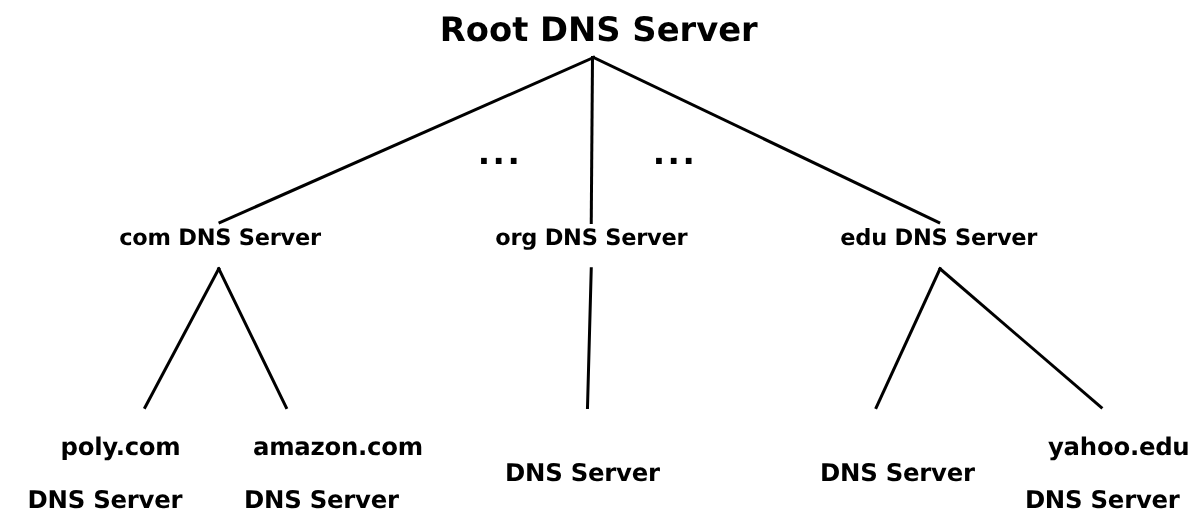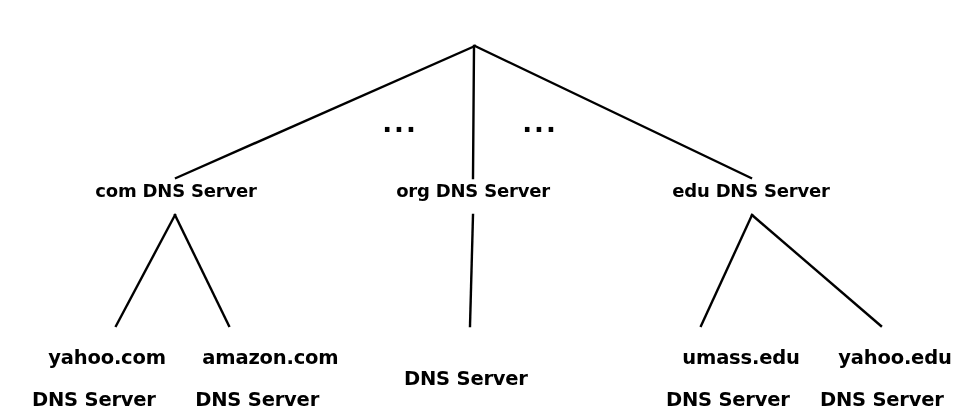--- a/index.html
+++ b/index.html
@@ -74,44 +74,44 @@
       <line x1="175" y1="215" x2="116" y2="326"></line>
       <line x1="175" y1="215" x2="229" y2="326"></line>
 
       <line x1="473" y1="215" x2="470" y2="326"></line>
 
       <line x1="752" y1="215" x2="701" y2="326"></line>
       <line x1="752" y1="215" x2="881" y2="326"></line>
     </g>
   </svg>
 
+  <div class="node root-title">Root DNS Server</div>
 
   <div class="ellipsis" style="left:400px; top:108px;">...</div>
   <div class="ellipsis" style="left:540px; top:108px;">...</div>
 
   <div class="node tld" style="left:176px; top:181px;">com DNS Server</div>
   <div class="node tld" style="left:473px; top:181px;">org DNS Server</div>
   <div class="node tld" style="left:751px; top:181px;">edu DNS Server</div>
 
   <div class="node leaf" style="left:22px; top:326px;">
-    <span class="line1">yahoo.com</span>
+    <span class="line1">poly.com</span>
     <span class="line2">DNS Server</span>
   </div>
 
   <div class="node leaf" style="left:176px; top:326px;">
     <span class="line1">amazon.com</span>
     <span class="line2">DNS Server</span>
   </div>
 
   <div class="node leaf" style="left:404px; top:326px;">
     <span class="line2">DNS Server</span>
   </div>
 
   <div class="node leaf" style="left:656px; top:326px;">
-    <span class="line1">umass.edu</span>
     <span class="line2">DNS Server</span>
   </div>
 
   <div class="node leaf" style="left:812px; top:326px;">
     <span class="line1">yahoo.edu</span>
     <span class="line2">DNS Server</span>
   </div>
 
 </div>
 

